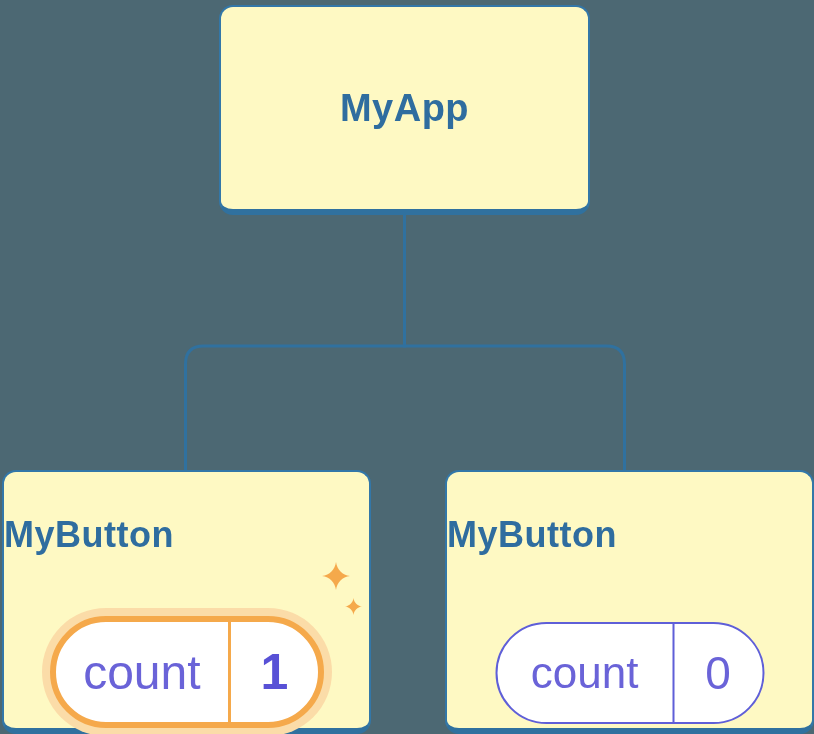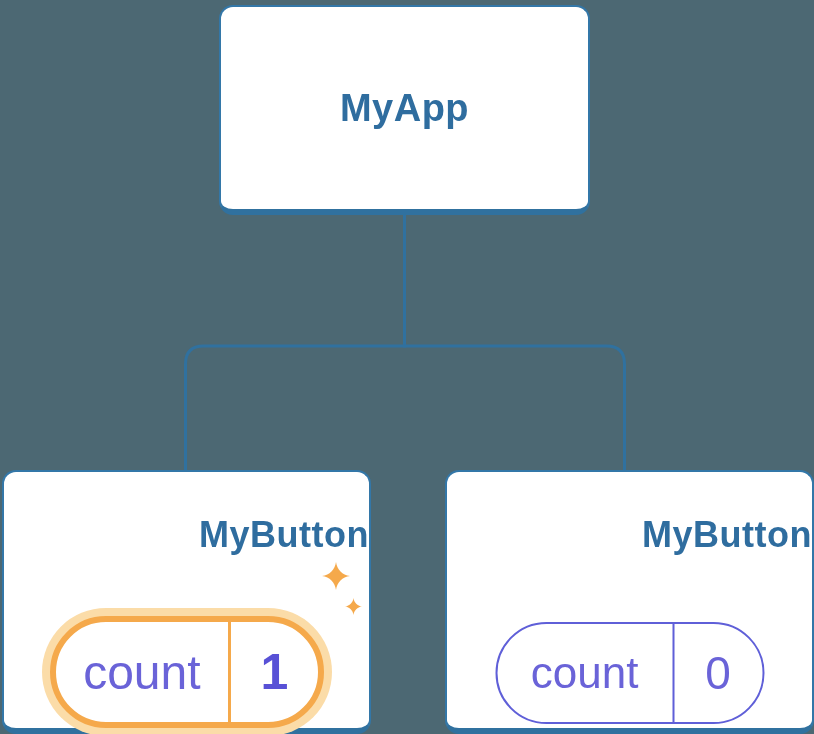--- a/index.html
+++ b/index.html
@@ -27,21 +27,21 @@
     left: 0; top: 0;
     width: 814px; height: 734px;
   }
   .connector-svg path {
     fill: none;
     stroke: var(--connector);
     stroke-width: 3;
   }
   .card {
     position: absolute;
-    background: #ffffff;
+    background: #fef9c3;
     border: 2.5px solid var(--card-border);
     border-bottom: 6px solid var(--card-border-bottom);
     border-radius: 14px;
   }
   .root-card {
     left: 219px; top: 5px;
     width: 371px; height: 210px;
     display: flex; align-items: center; justify-content: center;
   }
   .root-title {
@@ -53,21 +53,21 @@
   .child-card {
     top: 470px;
     width: 369px; height: 264px;
   }
   .child-card.first { left: 2px; }
   .child-card.second { left: 445px; }
   .child-title {
     position: absolute;
     top: 42px; left: 0;
     width: 100%;
-    text-align: right;
+    text-align: left;
     color: var(--heading-text);
     font-size: 36px;
     font-weight: 600;
     letter-spacing: 0.5px;
   }
   .pill {
     position: absolute;
     left: 50%;
     transform: translateX(-50%);
     background: #ffffff;

